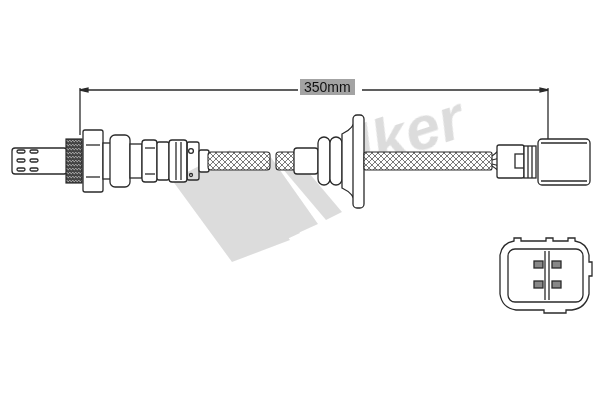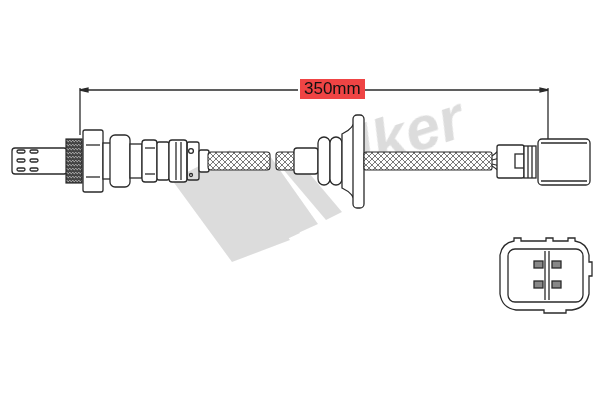--- a/index.html
+++ b/index.html
@@ -1,18 +1,18 @@
 <!DOCTYPE html>
 <html><head>
   <meta charset="utf-8">
   <style>
     html, body { margin:0; padding:0; background:#ffffff; }
     body { width:600px; height:400px; position:relative; overflow:hidden; font-family:"Liberation Sans", sans-serif; }
     .stage { position:absolute; left:0; top:0; width:600px; height:400px; }
-    .dim-label { position:absolute; left:300px; top:79px; font-size:17px; color:#111; background:#ef4444; padding:0 4px; font-family:"Liberation Sans", sans-serif; letter-spacing:0; }
+    .dim-label { position:absolute; left:300px; top:79px; font-size:14px; color:#111; background:#a3a3a3; padding:0 4px; font-family:"Liberation Sans", sans-serif; letter-spacing:0; }
     svg { position:absolute; left:0; top:0; }
   </style>
 </head>
 <body>
 
 <div class="stage">
   <svg width="600" height="400" viewBox="0 0 600 400">
     <defs>
       <pattern id="braid" width="6" height="6" patternUnits="userSpaceOnUse">
         <rect width="6" height="6" fill="#ffffff"></rect>

